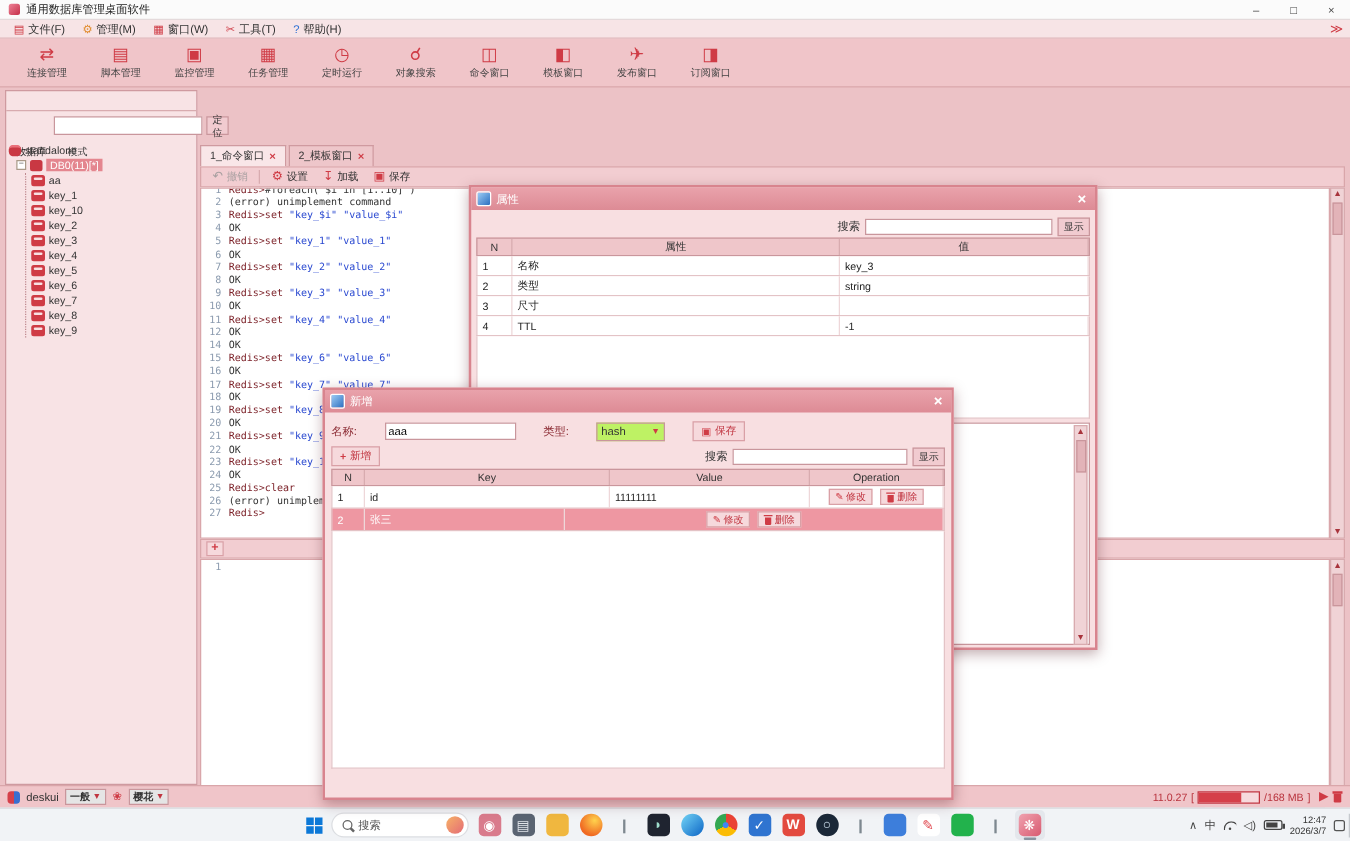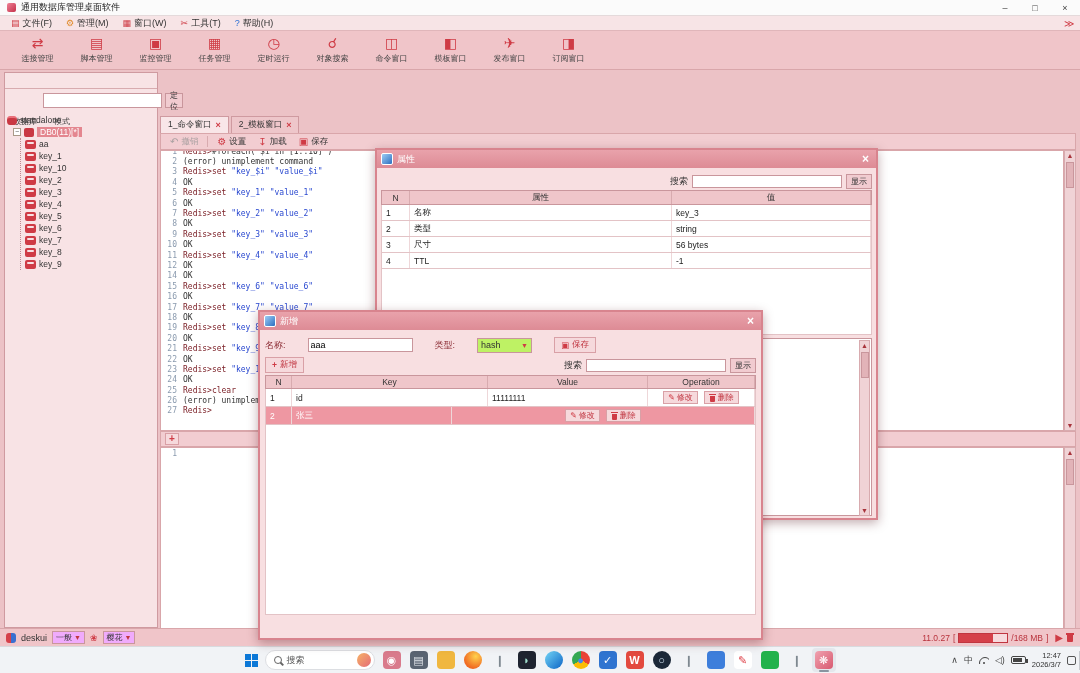--- a/index.html
+++ b/index.html
@@ -76,21 +76,21 @@
   .plus-btn { width:14px; height:12px; background:#f6d9dc; border:1px solid #d9a0a6; color:#cf3b45; font-weight:bold; font-size:10px; line-height:9px; text-align:center; }
   .result-editor { position:absolute; left:0; top:332px; width:904px; height:194px; background:#fff; border:1px solid #d9a6aa; overflow:hidden; }
 
   .bottom-btns { position:absolute; left:0; top:530px; width:916px; height:17px; display:flex; justify-content:flex-end; align-items:center; gap:6px; padding-right:16px; }
   .pink-btn { height:16px; display:flex; align-items:center; gap:3px; padding:0 6px; background:#f4cdd1; border:1px solid #cf9aa0; color:#c03540; font-size:8.5px; }
   .pink-btn .glyph { color:#cf3b45; font-size:9px; }
 
   
   .statusbar { position:absolute; left:0; top:628px; width:1080px; height:18px; background:#f0c5c9; border-top:1px solid #d9a6aa; display:flex; align-items:center; padding:0 6px; gap:5px; }
   .sb-logo { width:10px; height:10px; border-radius:3px; background:linear-gradient(90deg,#d5404a 50%,#3a6fd0 50%); }
-  .sb-dd { height:13px; border:1px solid #c9969c; background:#f0abfc; display:flex; align-items:center; padding:0 3px; gap:2px; font-size:8px; color:#333; }
+  .sb-dd { height:13px; border:1px solid #c9969c; background:#e5e5e5; display:flex; align-items:center; padding:0 3px; gap:2px; font-size:8px; color:#333;font-weight:bold; }
   .sb-dd .arr { color:#c03540; font-size:7px; }
   .sb-right { margin-left:auto; display:flex; align-items:center; gap:3px; color:#b8323c; font-size:8.5px; }
   .mem-bar { width:50px; height:10px; border:1px solid #c03540; background:#f6dadd; position:relative; }
   .mem-fill { position:absolute; left:0; top:0; bottom:0; width:70%; background:#d5404a; }
   .flower { color:#cf3b45; font-size:9px; }
   .trash-icon { position:relative; width:8px; height:9px; display:inline-block; }
   .trash-icon::before { content:""; position:absolute; top:2px; left:1px; right:1px; bottom:0; background:#cf3b45; border-radius:0 0 1px 1px; }
   .trash-icon::after { content:""; position:absolute; top:0; left:0; right:0; height:1.5px; background:#cf3b45; }
 
   
@@ -694,21 +694,20 @@
 
           <div class="grid-row">
             <span class="d1-col-n">2</span>
             <span class="d1-col-attr">类型</span>
             <span class="d1-col-val">string</span>
           </div>
 
           <div class="grid-row">
             <span class="d1-col-n">3</span>
             <span class="d1-col-attr">尺寸</span>
-            <span class="d1-col-val">56 bytes</span>
           </div>
 
           <div class="grid-row">
             <span class="d1-col-n">4</span>
             <span class="d1-col-attr">TTL</span>
             <span class="d1-col-val">-1</span>
           </div>
         </div>
       <div class="d1-tablefill"></div>
       <div class="d1-value-panel">

